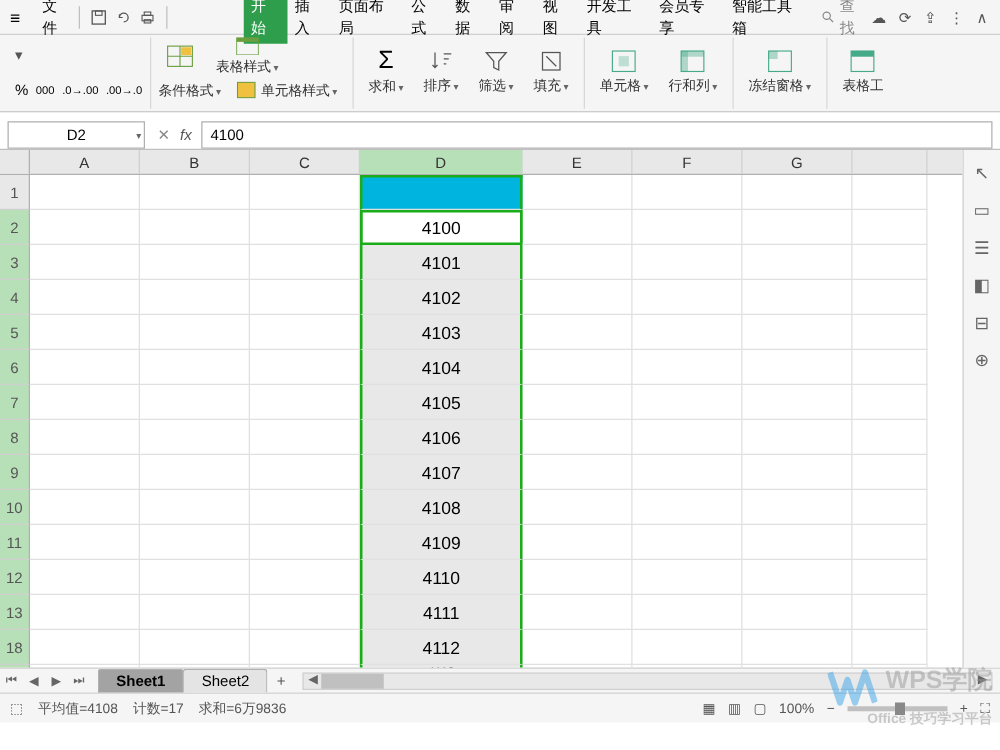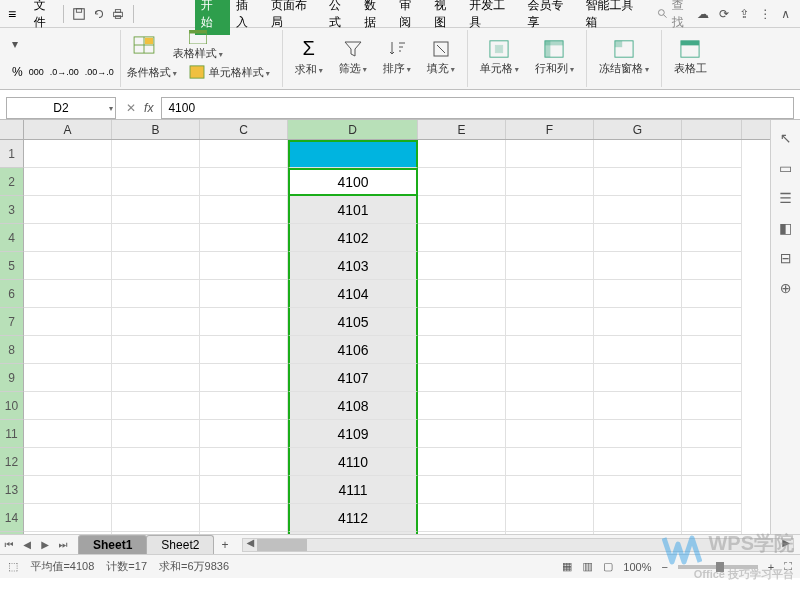--- a/index.html
+++ b/index.html
@@ -182,29 +182,29 @@
     </div>
   </div>
 
   <div class="ribbon-group" style="flex-direction:row;align-items:flex-end;gap:4px">
     <div class="ribbon-btn big">
         <span style="font-size:20px">Σ</span>
         <span class="ribbon-label"><span>求和</span><span class="dd">▾</span></span>
       </div>
     <div class="ribbon-btn big">
         <svg width="20" height="20" viewBox="0 0 20 20">
+          <path d="M5 3 L5 15 M3 13 L5 15 L7 13 M12 4 L18 4 M12 8 L16 8 M12 12 L14 12" stroke="#555" fill="none"></path>
+        </svg>
+        <span class="ribbon-label"><span>排序</span><span class="dd">▾</span></span>
+      </div>
+    <div class="ribbon-btn big">
+        <svg width="20" height="20" viewBox="0 0 20 20">
           <path d="M2 3 L18 3 L12 10 L12 17 L8 15 L8 10 Z" fill="none" stroke="#555"></path>
         </svg>
         <span class="ribbon-label"><span>筛选</span><span class="dd">▾</span></span>
-      </div>
-    <div class="ribbon-btn big">
-        <svg width="20" height="20" viewBox="0 0 20 20">
-          <path d="M5 3 L5 15 M3 13 L5 15 L7 13 M12 4 L18 4 M12 8 L16 8 M12 12 L14 12" stroke="#555" fill="none"></path>
-        </svg>
-        <span class="ribbon-label"><span>排序</span><span class="dd">▾</span></span>
       </div>
     <div class="ribbon-btn big">
         <svg width="20" height="20" viewBox="0 0 20 20">
           <rect x="3" y="3" width="14" height="14" fill="none" stroke="#555"></rect>
           <path d="M6 6 L14 14" stroke="#555"></path>
         </svg>
         <span class="ribbon-label"><span>填充</span><span class="dd">▾</span></span>
       </div>
   </div>
 
@@ -410,21 +410,21 @@
           <div class="cell cw-A"></div>
           <div class="cell cw-B"></div>
           <div class="cell cw-C"></div>
           <div class="cell cw-D d-col">4111</div>
           <div class="cell cw-E"></div>
           <div class="cell cw-F"></div>
           <div class="cell cw-G"></div>
           <div class="cell cw-H"></div>
         </div>
         <div class="row">
-          <div class="row-h sel">14</div>
+          <div class="row-h sel">18</div>
           <div class="cell cw-A"></div>
           <div class="cell cw-B"></div>
           <div class="cell cw-C"></div>
           <div class="cell cw-D d-col">4112</div>
           <div class="cell cw-E"></div>
           <div class="cell cw-F"></div>
           <div class="cell cw-G"></div>
           <div class="cell cw-H"></div>
         </div>
         <div class="row" style="height: 14px;">

